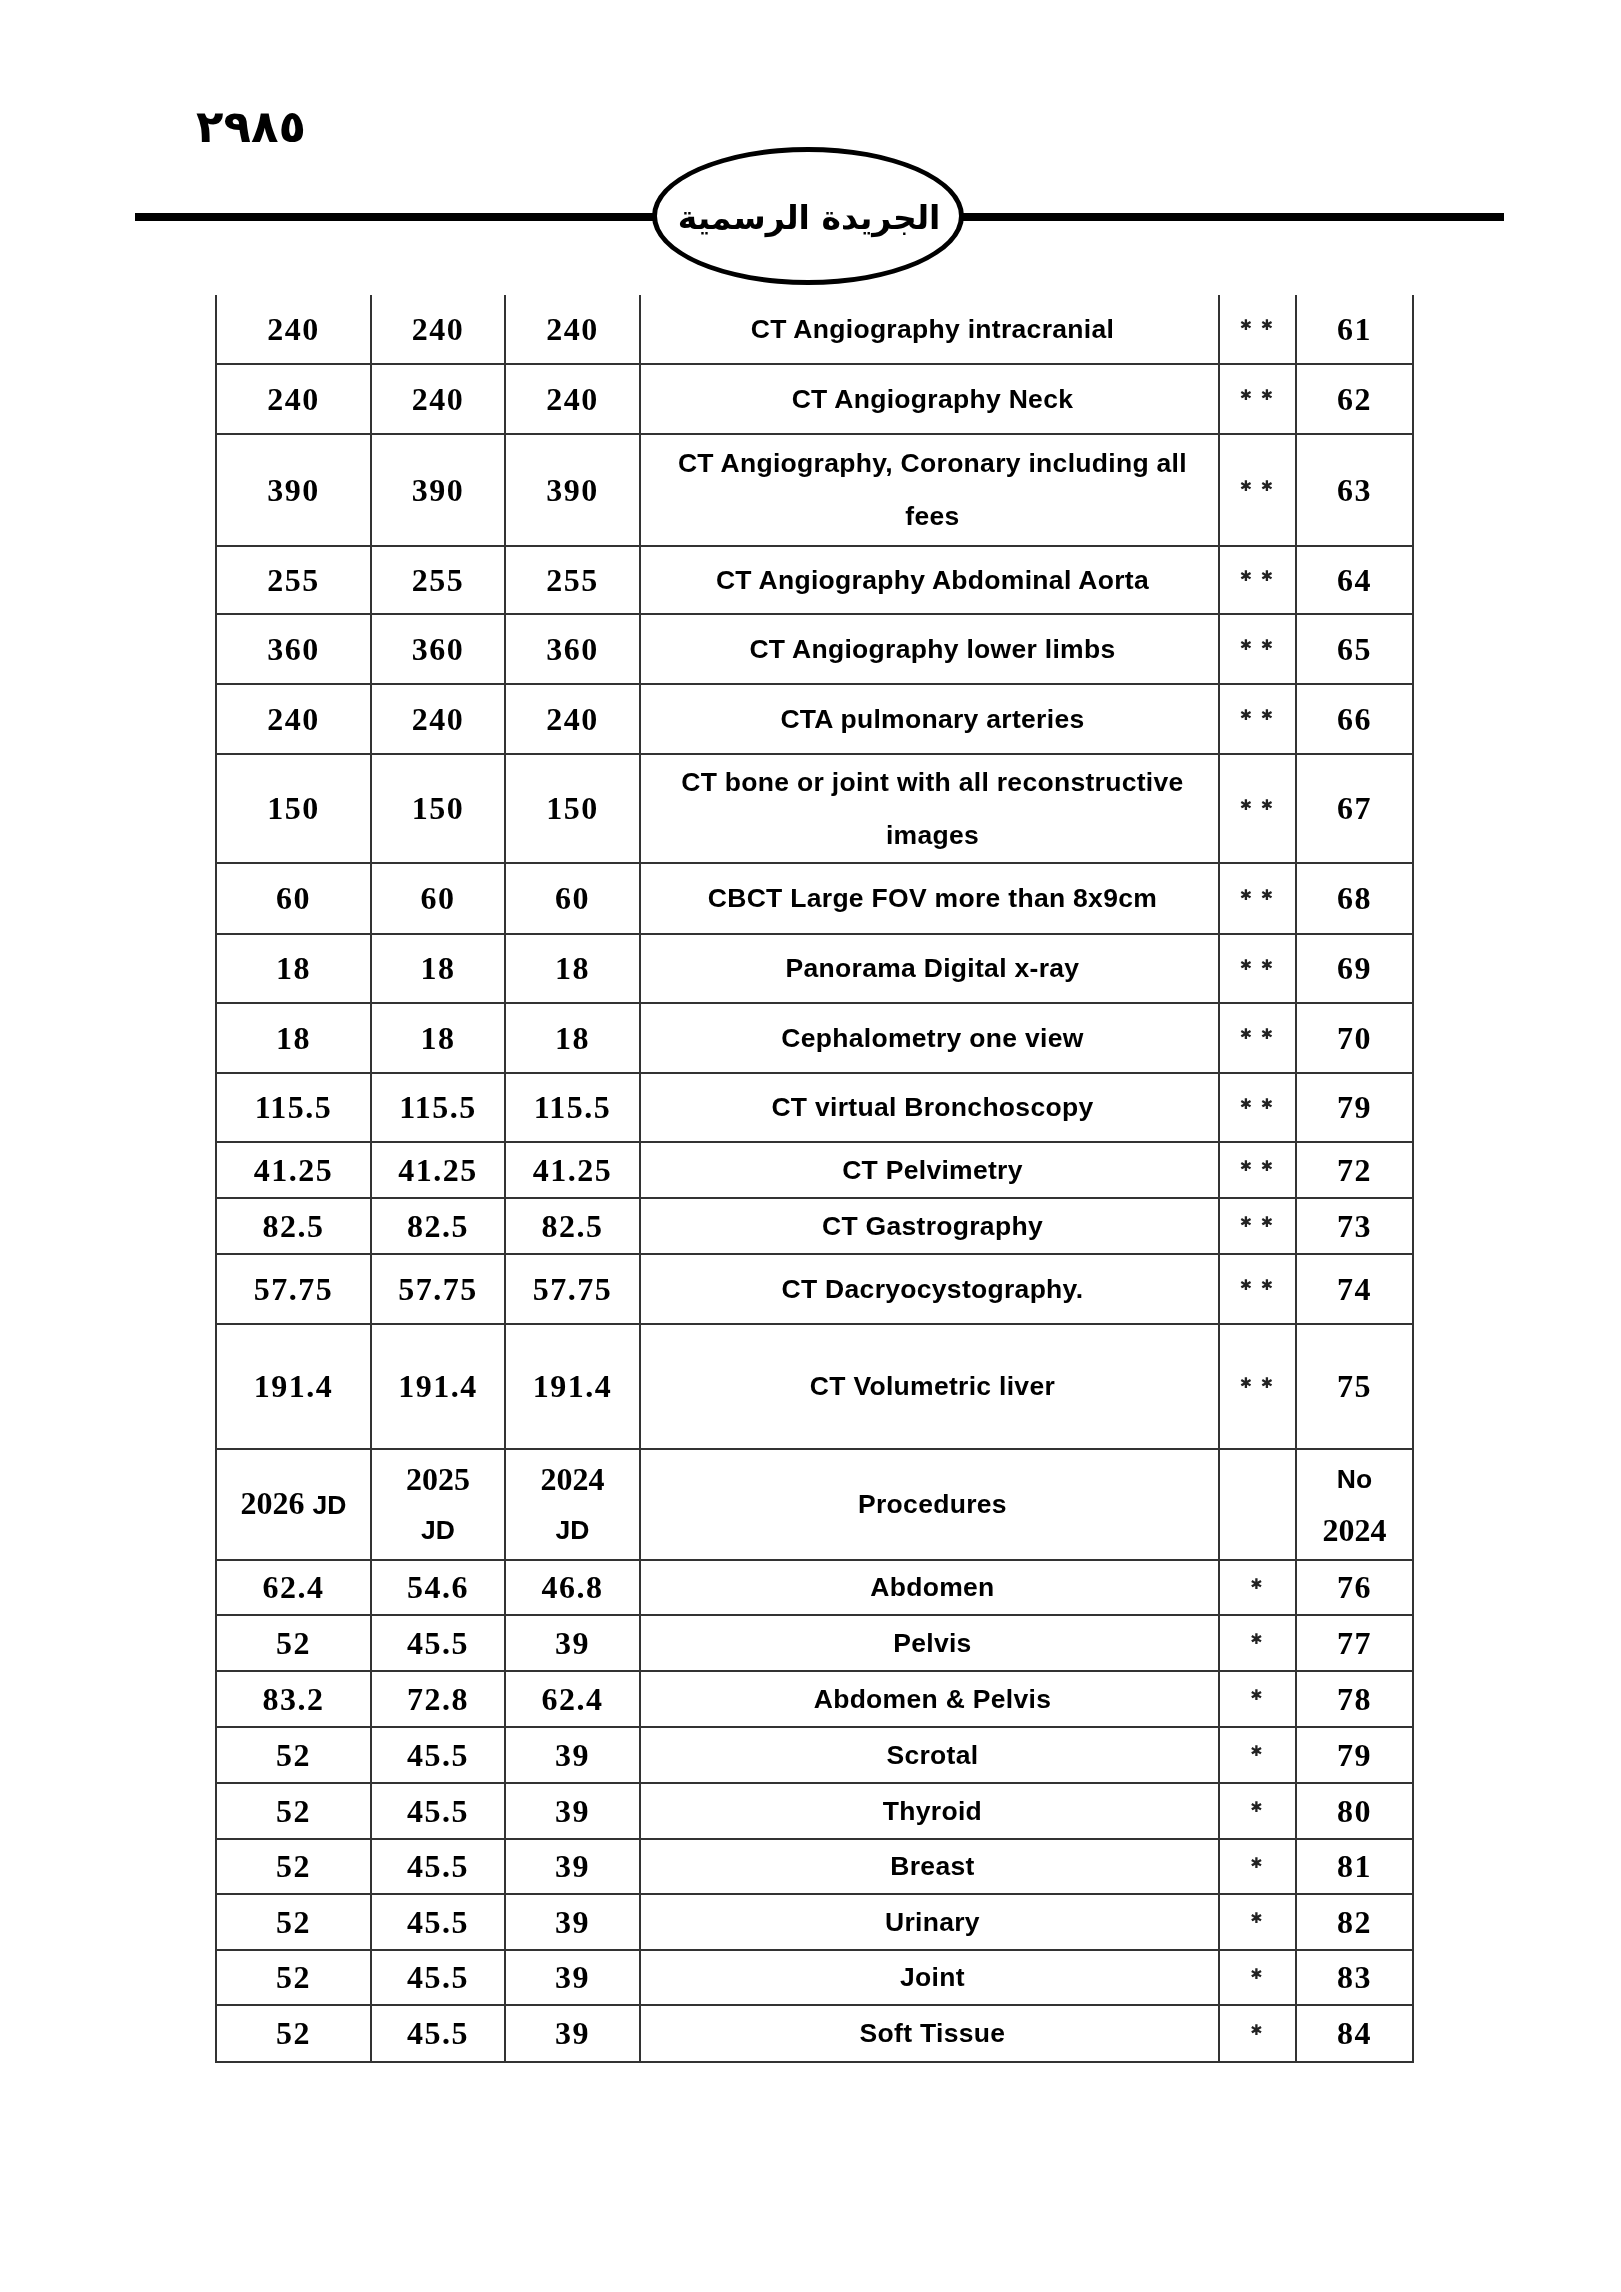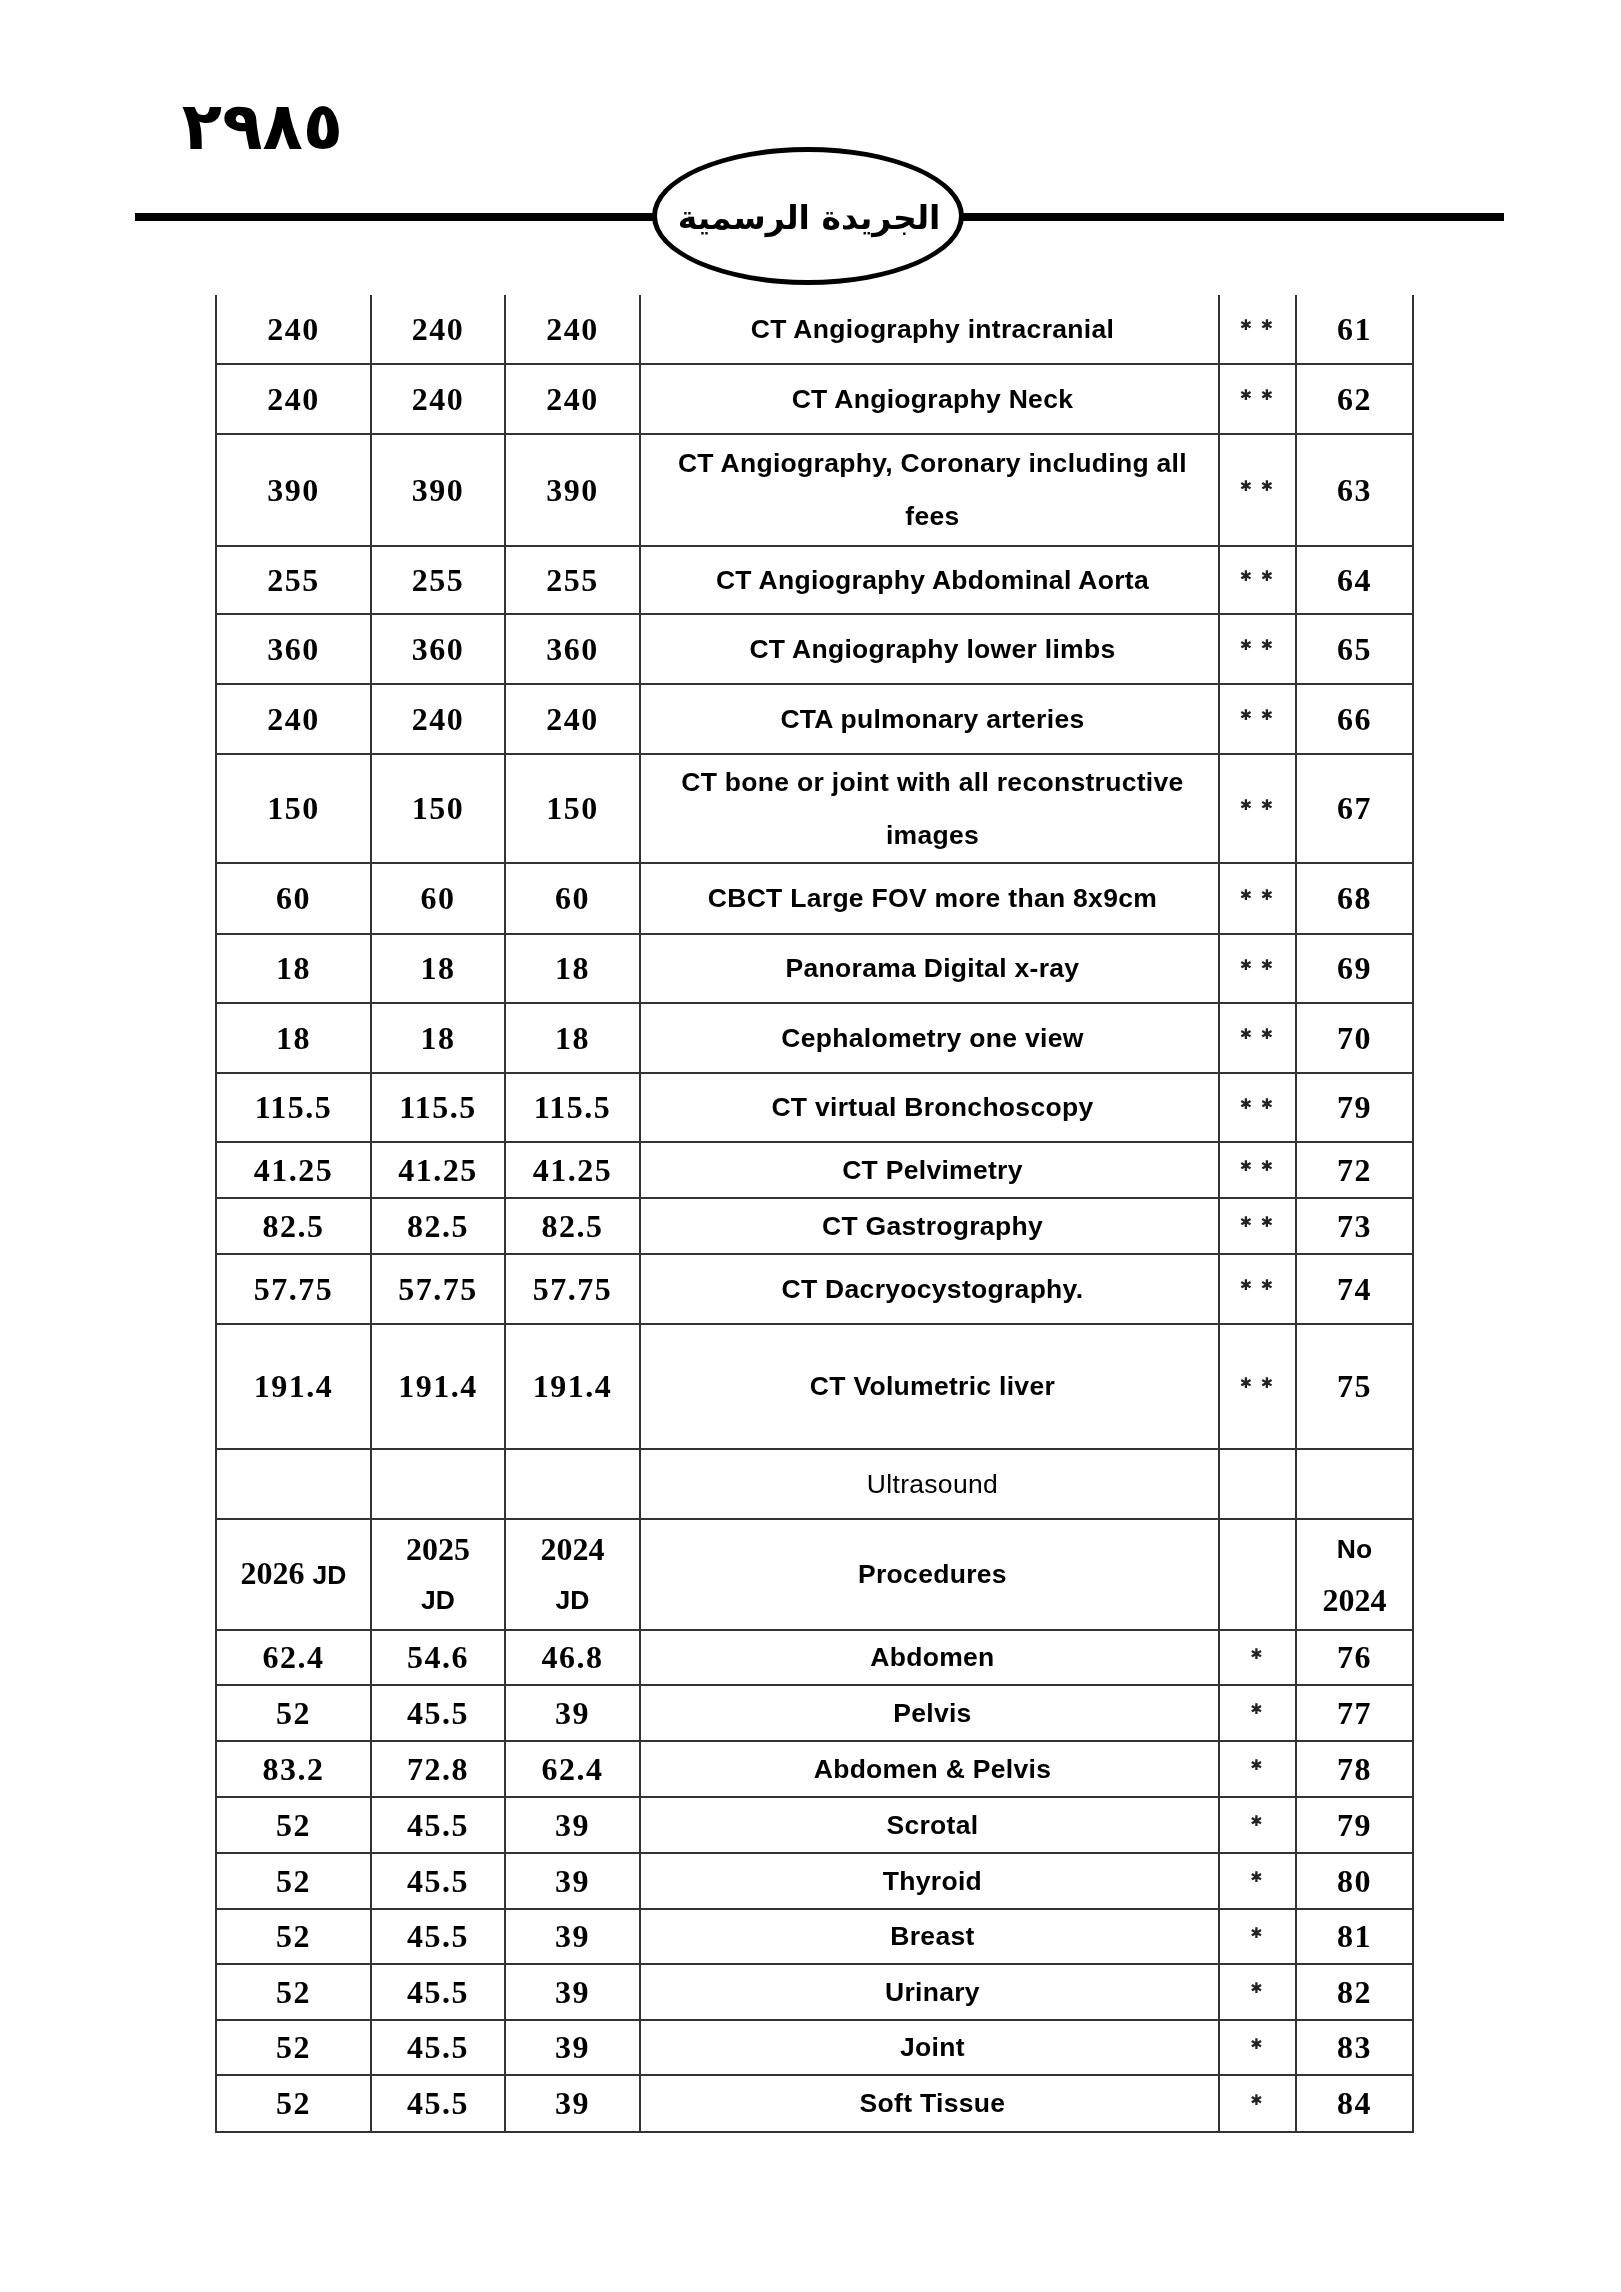--- a/index.html
+++ b/index.html
@@ -1,20 +1,20 @@
 <!DOCTYPE html>
 <html><head>
 <meta charset="utf-8">
 <style>
   html, body { margin: 0; padding: 0; background: #ffffff; }
   body { width: 1621px; height: 2293px; position: relative; overflow: hidden; font-family: "Liberation Sans", sans-serif; color: #000; }
 
   .page-number {
     position: absolute; left: 196px; top: 94px; width: 147px; height: 65px;
-    font-family: "DejaVu Sans", sans-serif; font-weight: bold; font-size: 66px;
+    font-family: "DejaVu Sans", sans-serif; font-weight: bold; font-size: 45px;
     letter-spacing: 13.7px; line-height: 65px; direction: rtl; text-align: left;
   }
   .header-rule { position: absolute; top: 213px; height: 7.8px; background: #000; }
   .header-rule.left { left: 135px; width: 521px; }
   .header-rule.right { left: 963px; width: 541px; }
   .header-oval {
     position: absolute; left: 652px; top: 147px; width: 302px; height: 128px;
     border: 5.9px solid #000; border-radius: 50%; background: #fff;
   }
   .header-oval-title {
@@ -199,28 +199,20 @@
       <tr style="height: 125px;">
         <td class="num">191.4</td>
         <td class="num">191.4</td>
         <td class="num">191.4</td>
         <td class="proc">CT Volumetric liver</td>
         <td class="mark"><span style="font-size: 14.7px;">✱ ✱</span></td>
         <td class="num">75</td>
       </tr>
     </tbody>
   <tbody>
-    <tr style="height:70px">
-      <td></td>
-      <td></td>
-      <td></td>
-      <td class="proc plain">Ultrasound</td>
-      <td></td>
-      <td></td>
-    </tr>
     <tr style="height:111px">
       <td class="hdr-num">
         <span>2026</span>
         <span class="unit">JD</span>
       </td>
       <td class="hdr-num">
         <div>2025</div>
         <div class="unit">JD</div>
       </td>
       <td class="hdr-num">

